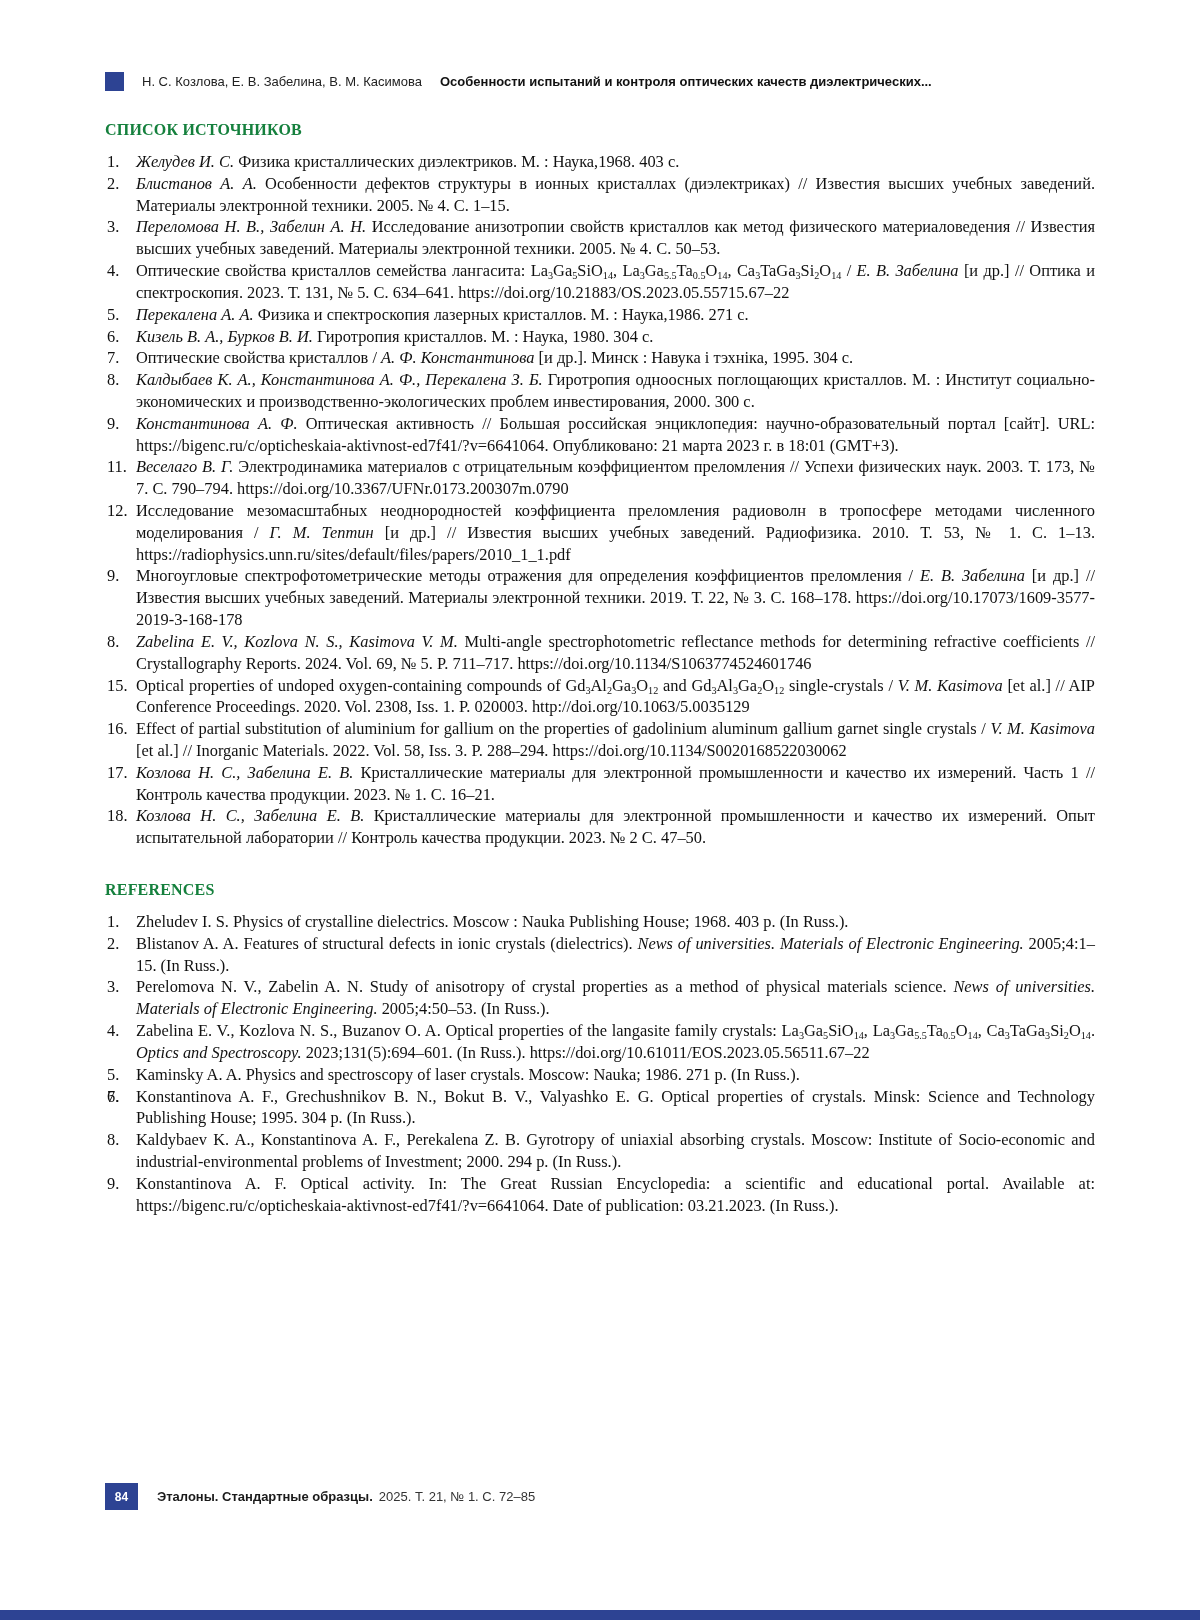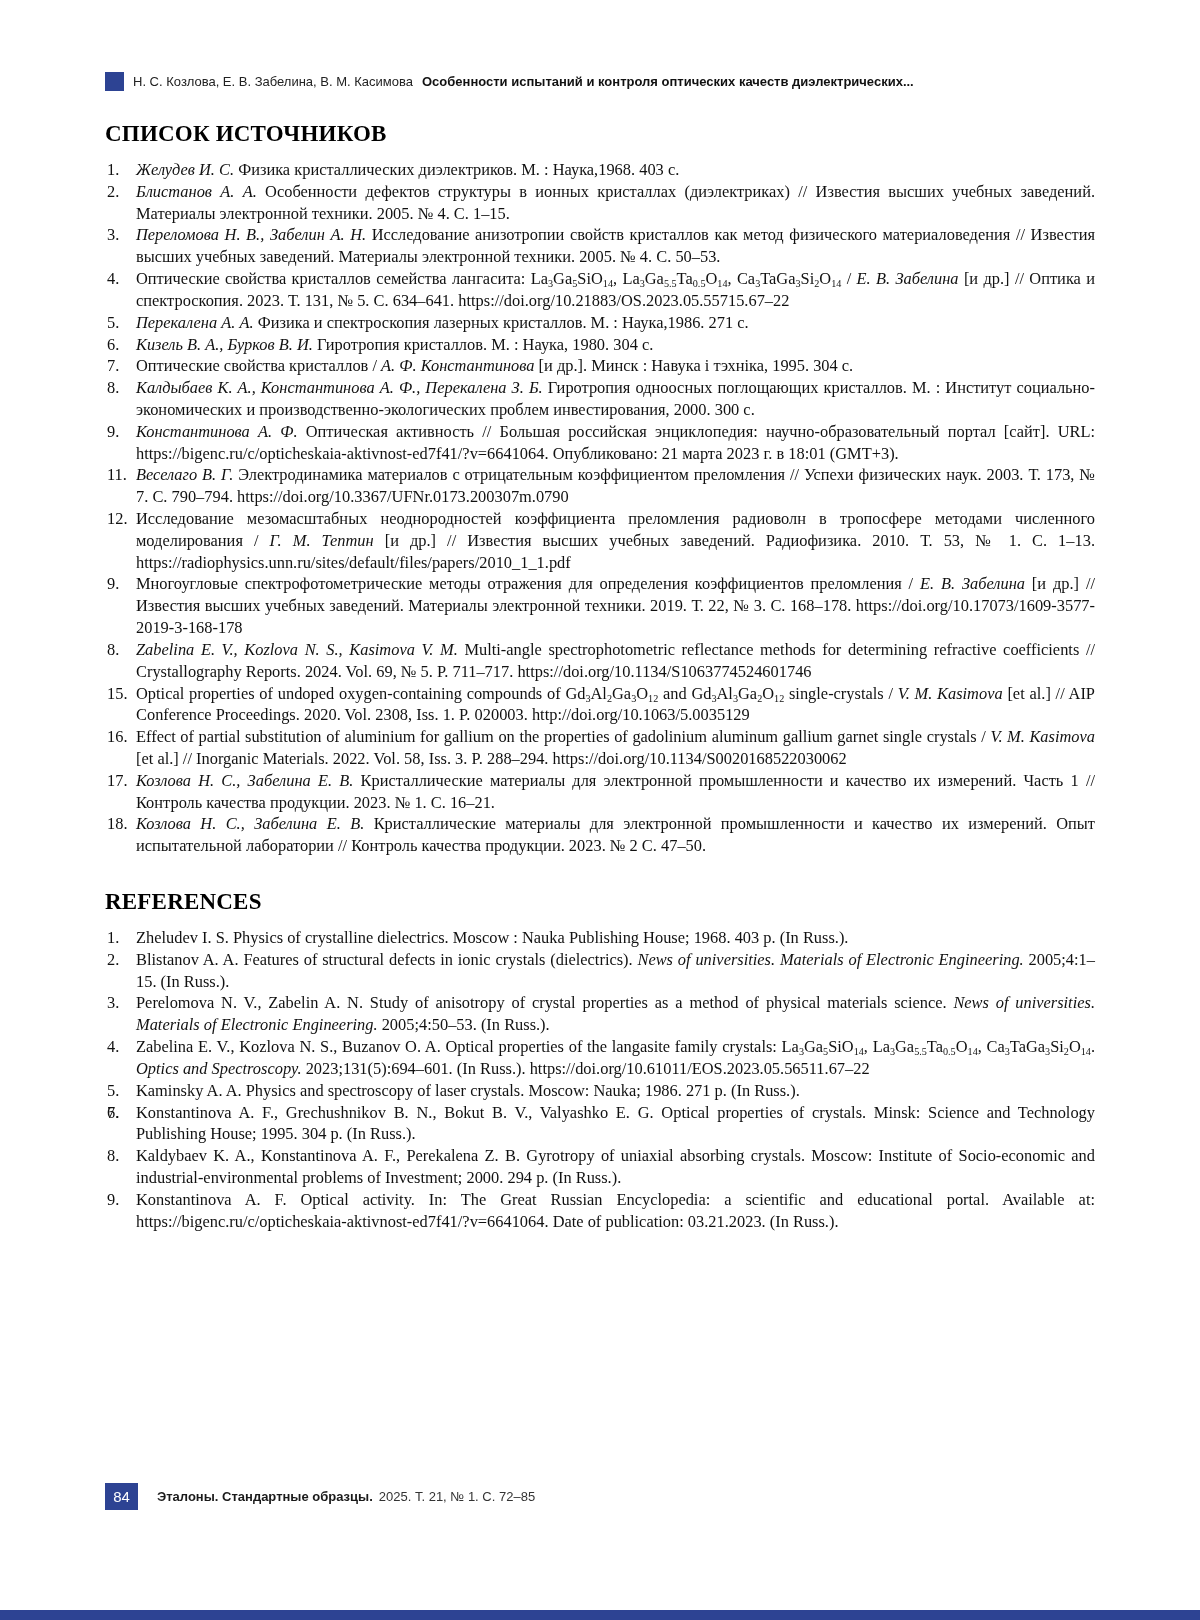--- a/index.html
+++ b/index.html
@@ -13,42 +13,42 @@
     overflow: hidden;
     font-family: "Liberation Serif", serif;
     color: #111111;
   }
   
   .running-head {
     margin: 0 105px;
     padding-top: 72px;
     display: flex;
     align-items: center;
-    gap: 9px;
+    gap: 18px;
     font-family: "Liberation Sans", sans-serif;
     font-size: 13px;
     white-space: nowrap;
     overflow: hidden;
   }
   .accent-square {
     flex: 0 0 auto;
     width: 19px;
     height: 19px;
     background: var(--accent, #2d4393);
     display: inline-block;
   }
   .head-authors { color: #222222; font-weight: 400; }
   .head-title { color: #111111; font-weight: 700; text-align: right; }
   
   .section-heading {
     margin: 30px 105px 12px;
-    font-size: 23px;
+    font-size: 16px;
     font-weight: 700;
     letter-spacing: 0.2px;
-    color: #000000;
+    color: #15803d;
   }
   .section-heading.en { margin-top: 32px; }
   
   .ref-list {
     margin: 0 105px;
     font-size: 16.4px;
     line-height: 1.33;
   }
   .ref-item {
     position: relative;
@@ -71,22 +71,22 @@
     align-items: center;
     gap: 12px;
     font-family: "Liberation Sans", sans-serif;
     font-size: 13px;
   }
   .page-num-box {
     width: 33px;
     height: 27px;
     background: var(--accent, #2d4393);
     color: #ffffff;
-    font-weight: 400;
-    font-size: 15px;
+    font-weight: 700;
+    font-size: 12px;
     display: flex;
     align-items: center;
     justify-content: center;
   }
   .footer-journal { font-weight: 700; color: #1a1a1a; margin-left: 7px; }
   .footer-issue { font-weight: 400; color: #333333; margin-left: -6px; }
   .bottom-bar {
     position: absolute;
     left: 0;
     right: 0;

